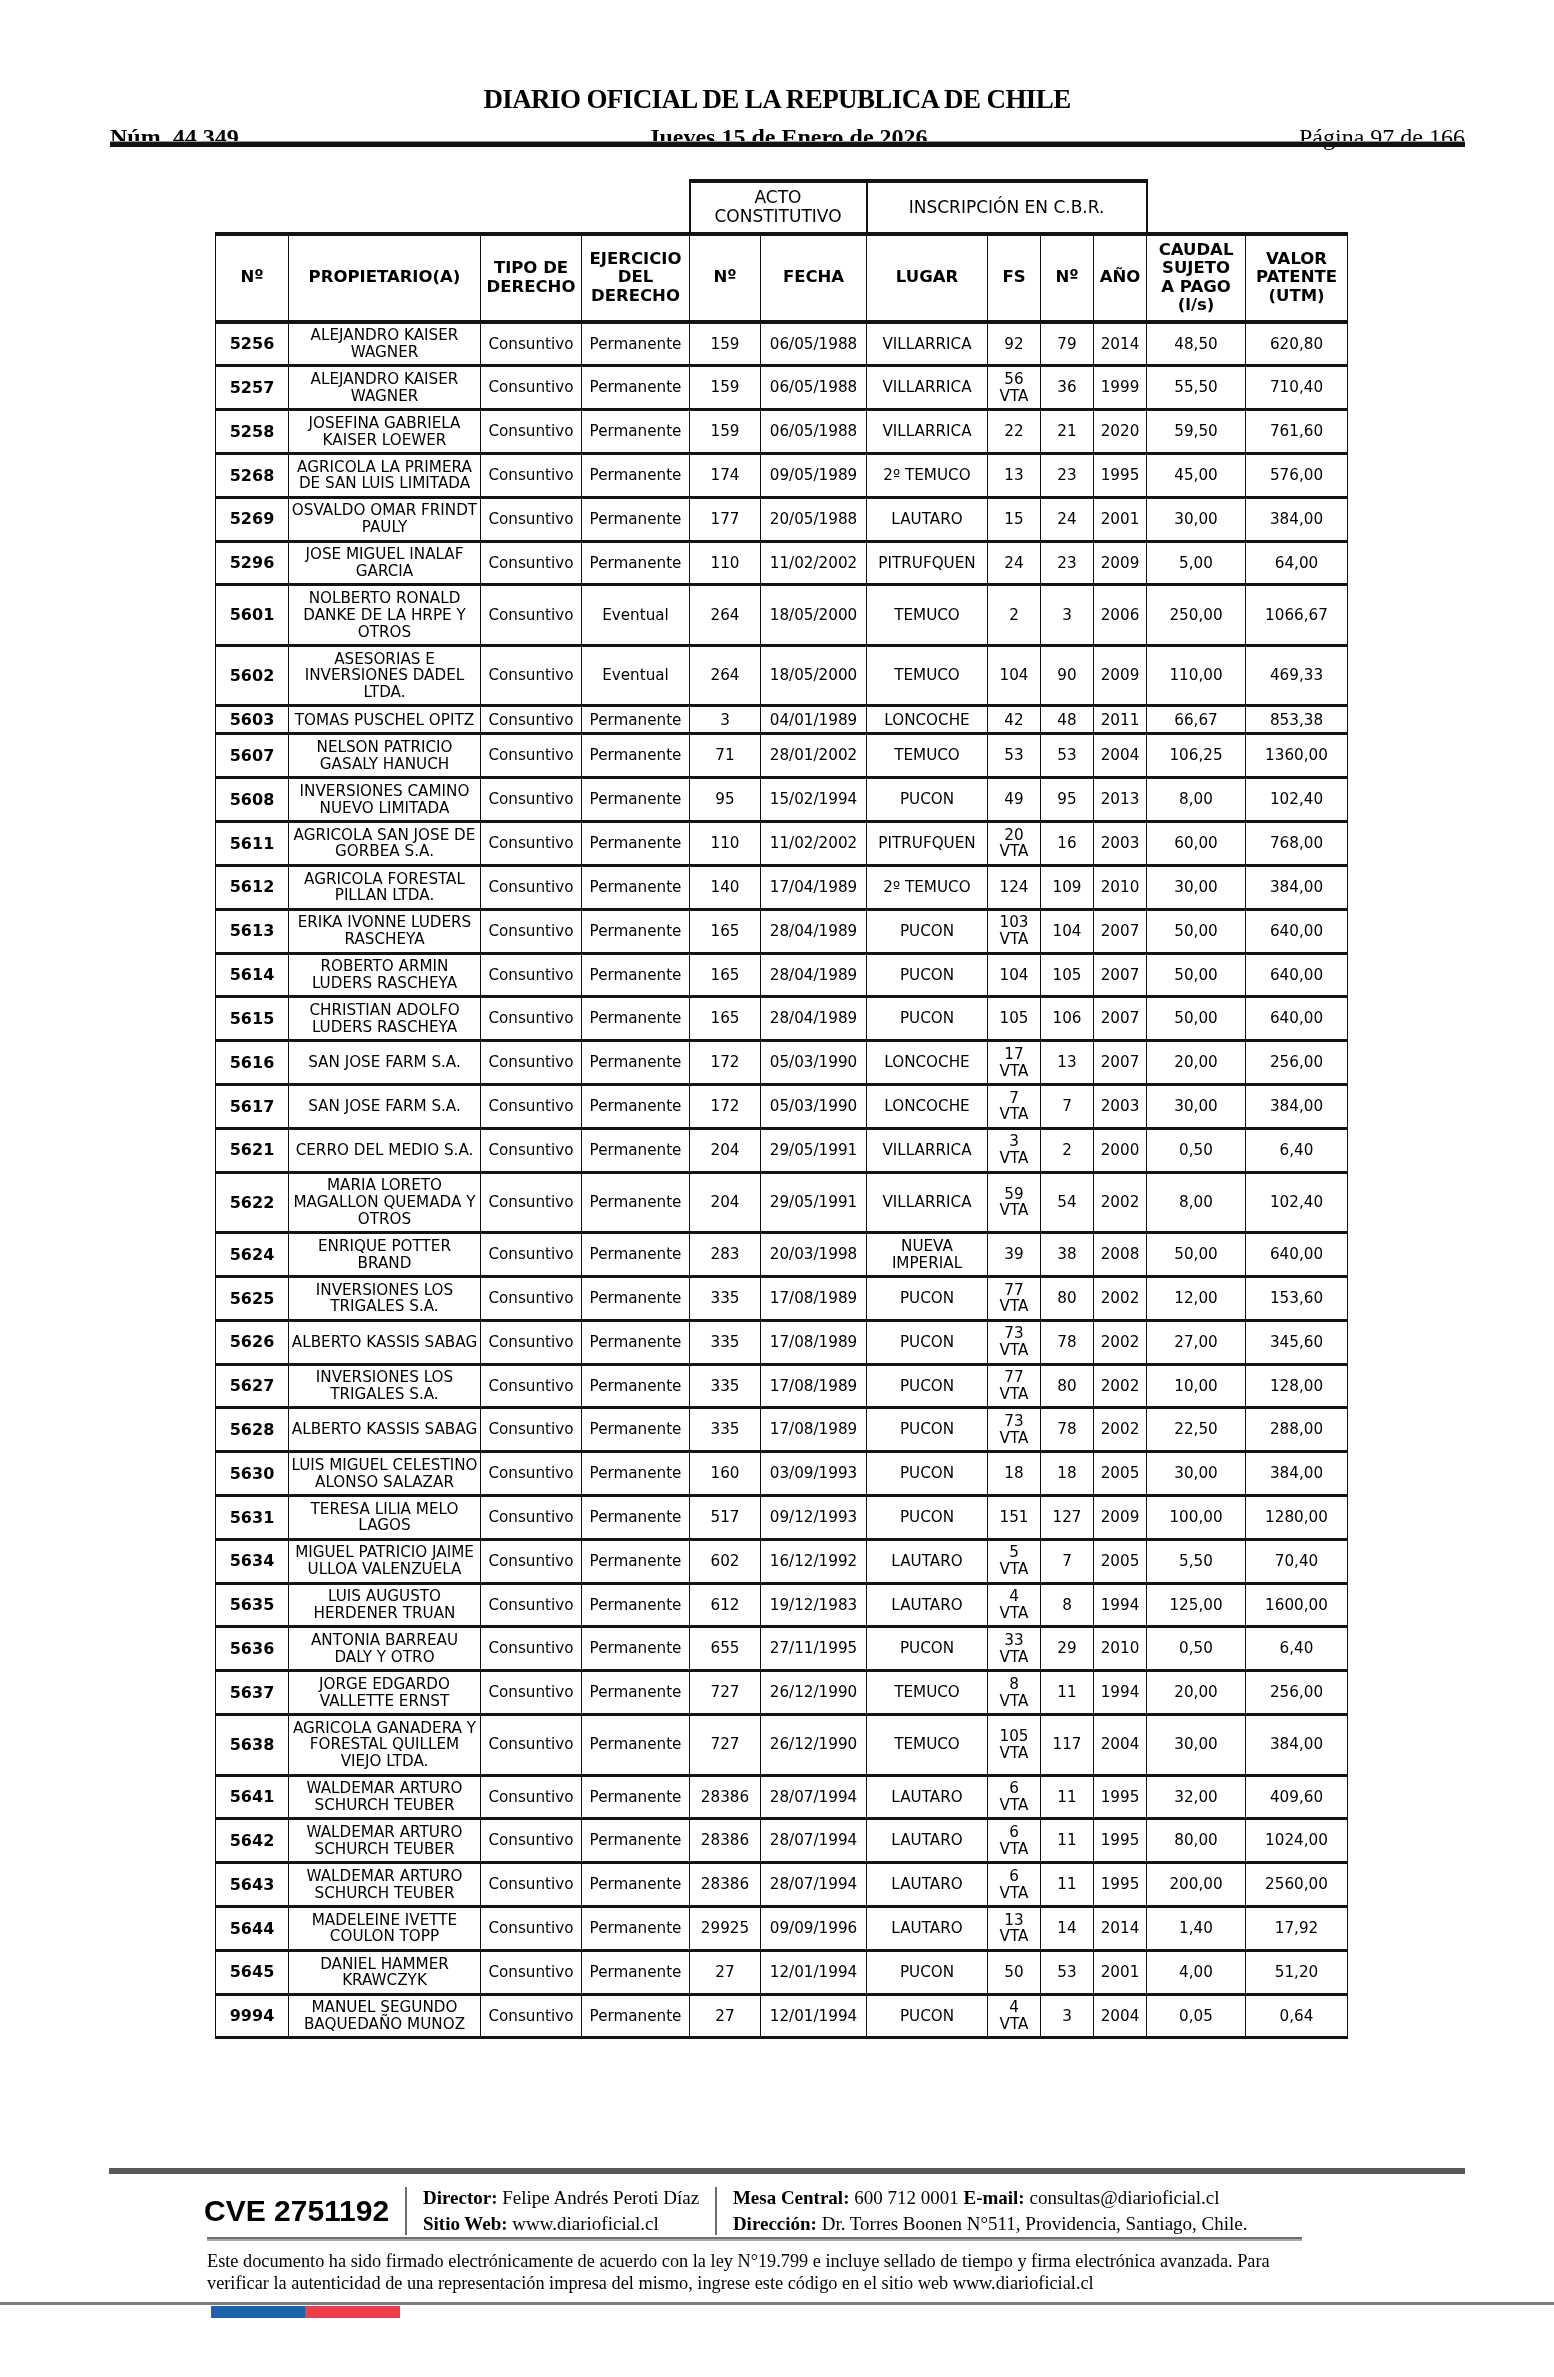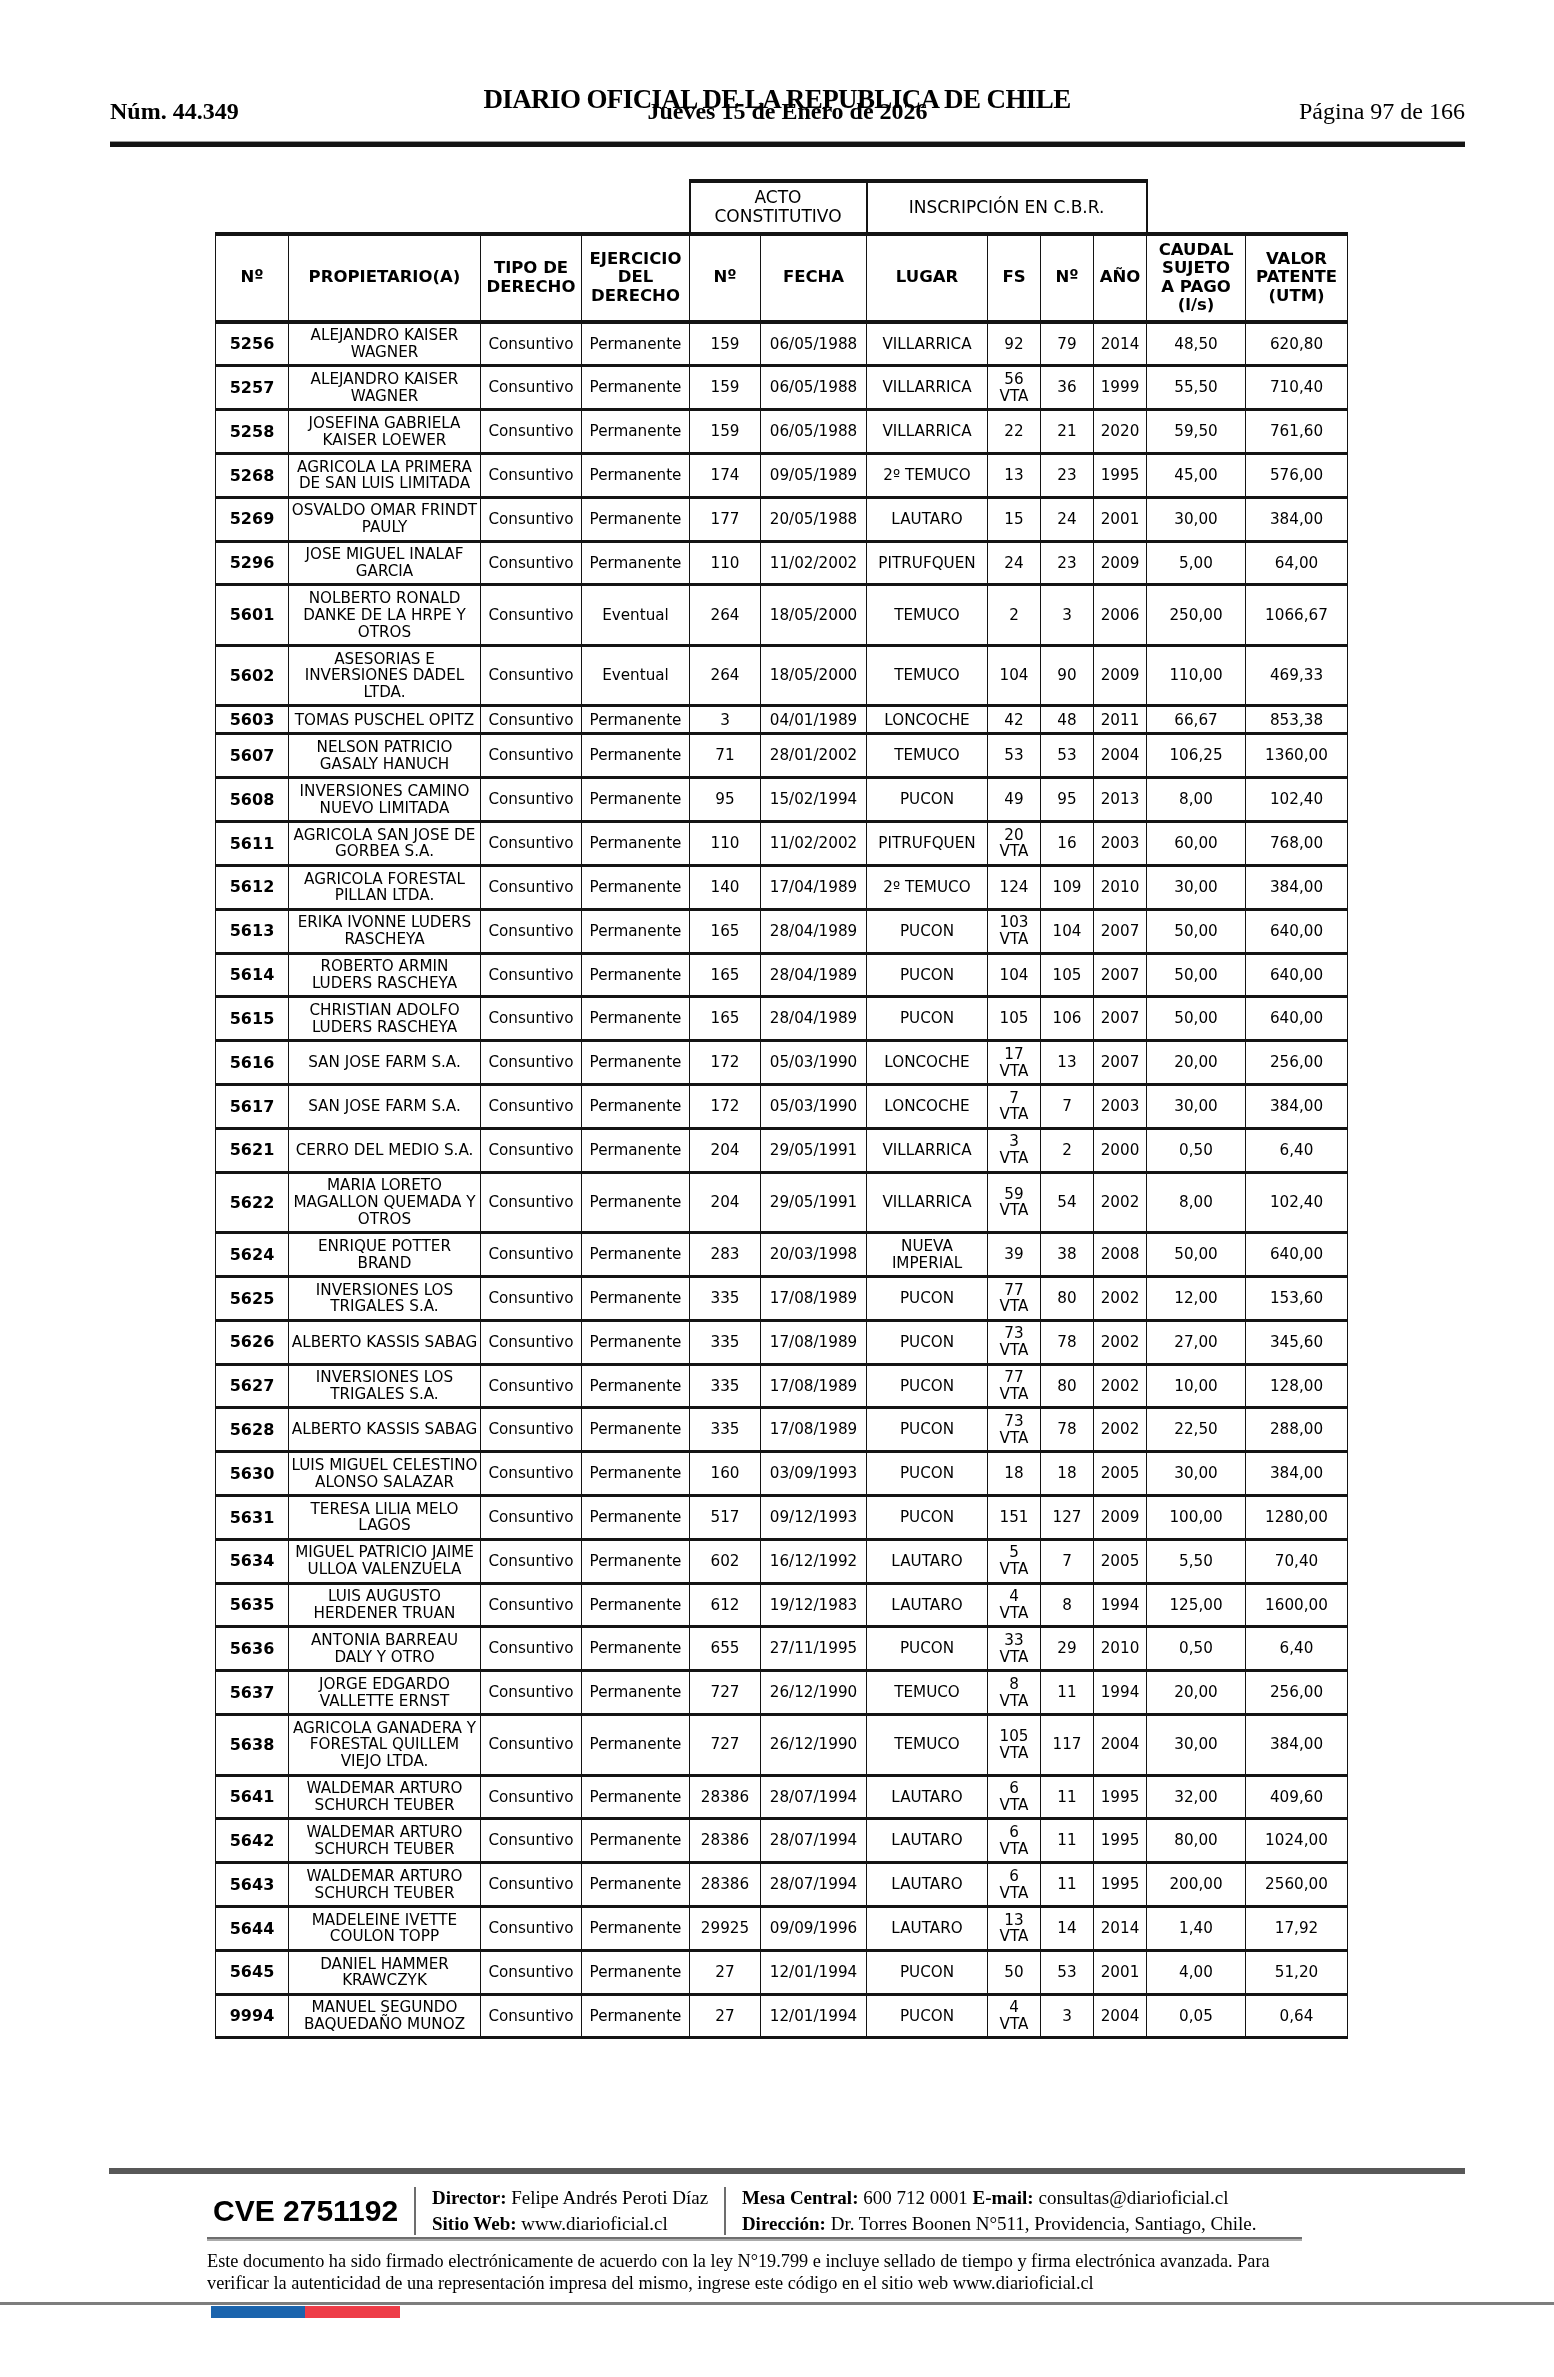--- a/index.html
+++ b/index.html
@@ -3,21 +3,21 @@
 <meta charset="utf-8">
 <style>
   html,body{margin:0;padding:0;background:#ffffff;}
   body{width:1554px;height:2377px;position:relative;overflow:hidden;
        font-family:"Liberation Serif",serif;color:#000;}
 
   
   .masthead{position:absolute;left:0;top:0;width:1554px;}
   .mast-title{position:absolute;left:0;top:72px;width:1554px;text-align:center;
       font-weight:bold;font-size:27px;letter-spacing:-0.6px;margin-top:12px;}
-  .mast-meta{position:absolute;left:110px;top:98px;width:1355px;height:29px;}
+  .mast-meta{position:absolute;left:110px;top:124px;width:1355px;height:29px;}
   .mast-num{position:absolute;left:0;top:0;font-weight:bold;font-size:24px;}
   .mast-date{position:absolute;left:0;top:0;width:100%;text-align:center;font-weight:bold;font-size:24px;}
   .mast-page{position:absolute;right:0;top:0;font-weight:normal;font-size:24px;}
   .rule-top{position:absolute;left:110px;top:141px;width:1355px;height:6.1px;
       background:linear-gradient(#9a9a9a 0 25%,#141414 25% 100%);}
 
   
   .watermark{position:absolute;left:390px;top:719px;width:792px;height:951px;
       opacity:0.06;z-index:0;pointer-events:none;}
 
@@ -33,21 +33,21 @@
   .gcell{border:2.4px solid #141414;border-top-width:4.3px;font-weight:normal;font-size:17px;
       padding:4.9px 2.4px;height:34px;line-height:1.15;}
   th.main{border:1.8px solid #141414;border-top-width:4.3px;border-bottom-width:4.9px;
       font-weight:bold;font-size:16.5px;line-height:1.12;padding:4.9px 1.8px;}
   tbody td{border:1.8px solid #141414;border-top-width:3px;border-bottom-width:3px;
       font-size:15.2px;line-height:1.1;padding:3.7px 2.4px;}
   tbody td.rowno{font-weight:bold;font-size:16px;}
 
   
   .rule-footer{position:absolute;left:109px;top:2168px;width:1356px;height:5.5px;background:#585858;}
-  .footer-row{position:absolute;left:213px;top:2181px;height:59px;display:flex;align-items:center;z-index:2;}
+  .footer-row{position:absolute;left:204px;top:2181px;height:59px;display:flex;align-items:center;z-index:2;}
   .cve{font-family:"Liberation Sans",sans-serif;font-weight:bold;font-size:30px;
       letter-spacing:0px;white-space:nowrap;}
   .vdiv{width:1.8px;height:48px;background:#6d6d6d;margin:0 16px;}
   .fblock{font-size:19px;line-height:1.33;white-space:nowrap;}
   .fblock b{font-weight:bold;}
   .rule-gray{position:absolute;left:207px;top:2237px;width:1095px;height:4.3px;
       background:linear-gradient(#6e6e6e 0 45%,#ababab 45% 100%);}
   .disclaimer{position:absolute;left:207px;top:2251px;width:1106px;
       font-size:18.3px;line-height:1.2;}
   .rule-bottom{position:absolute;left:0;top:2302px;width:1554px;height:3px;background:#7d7d7d;}

